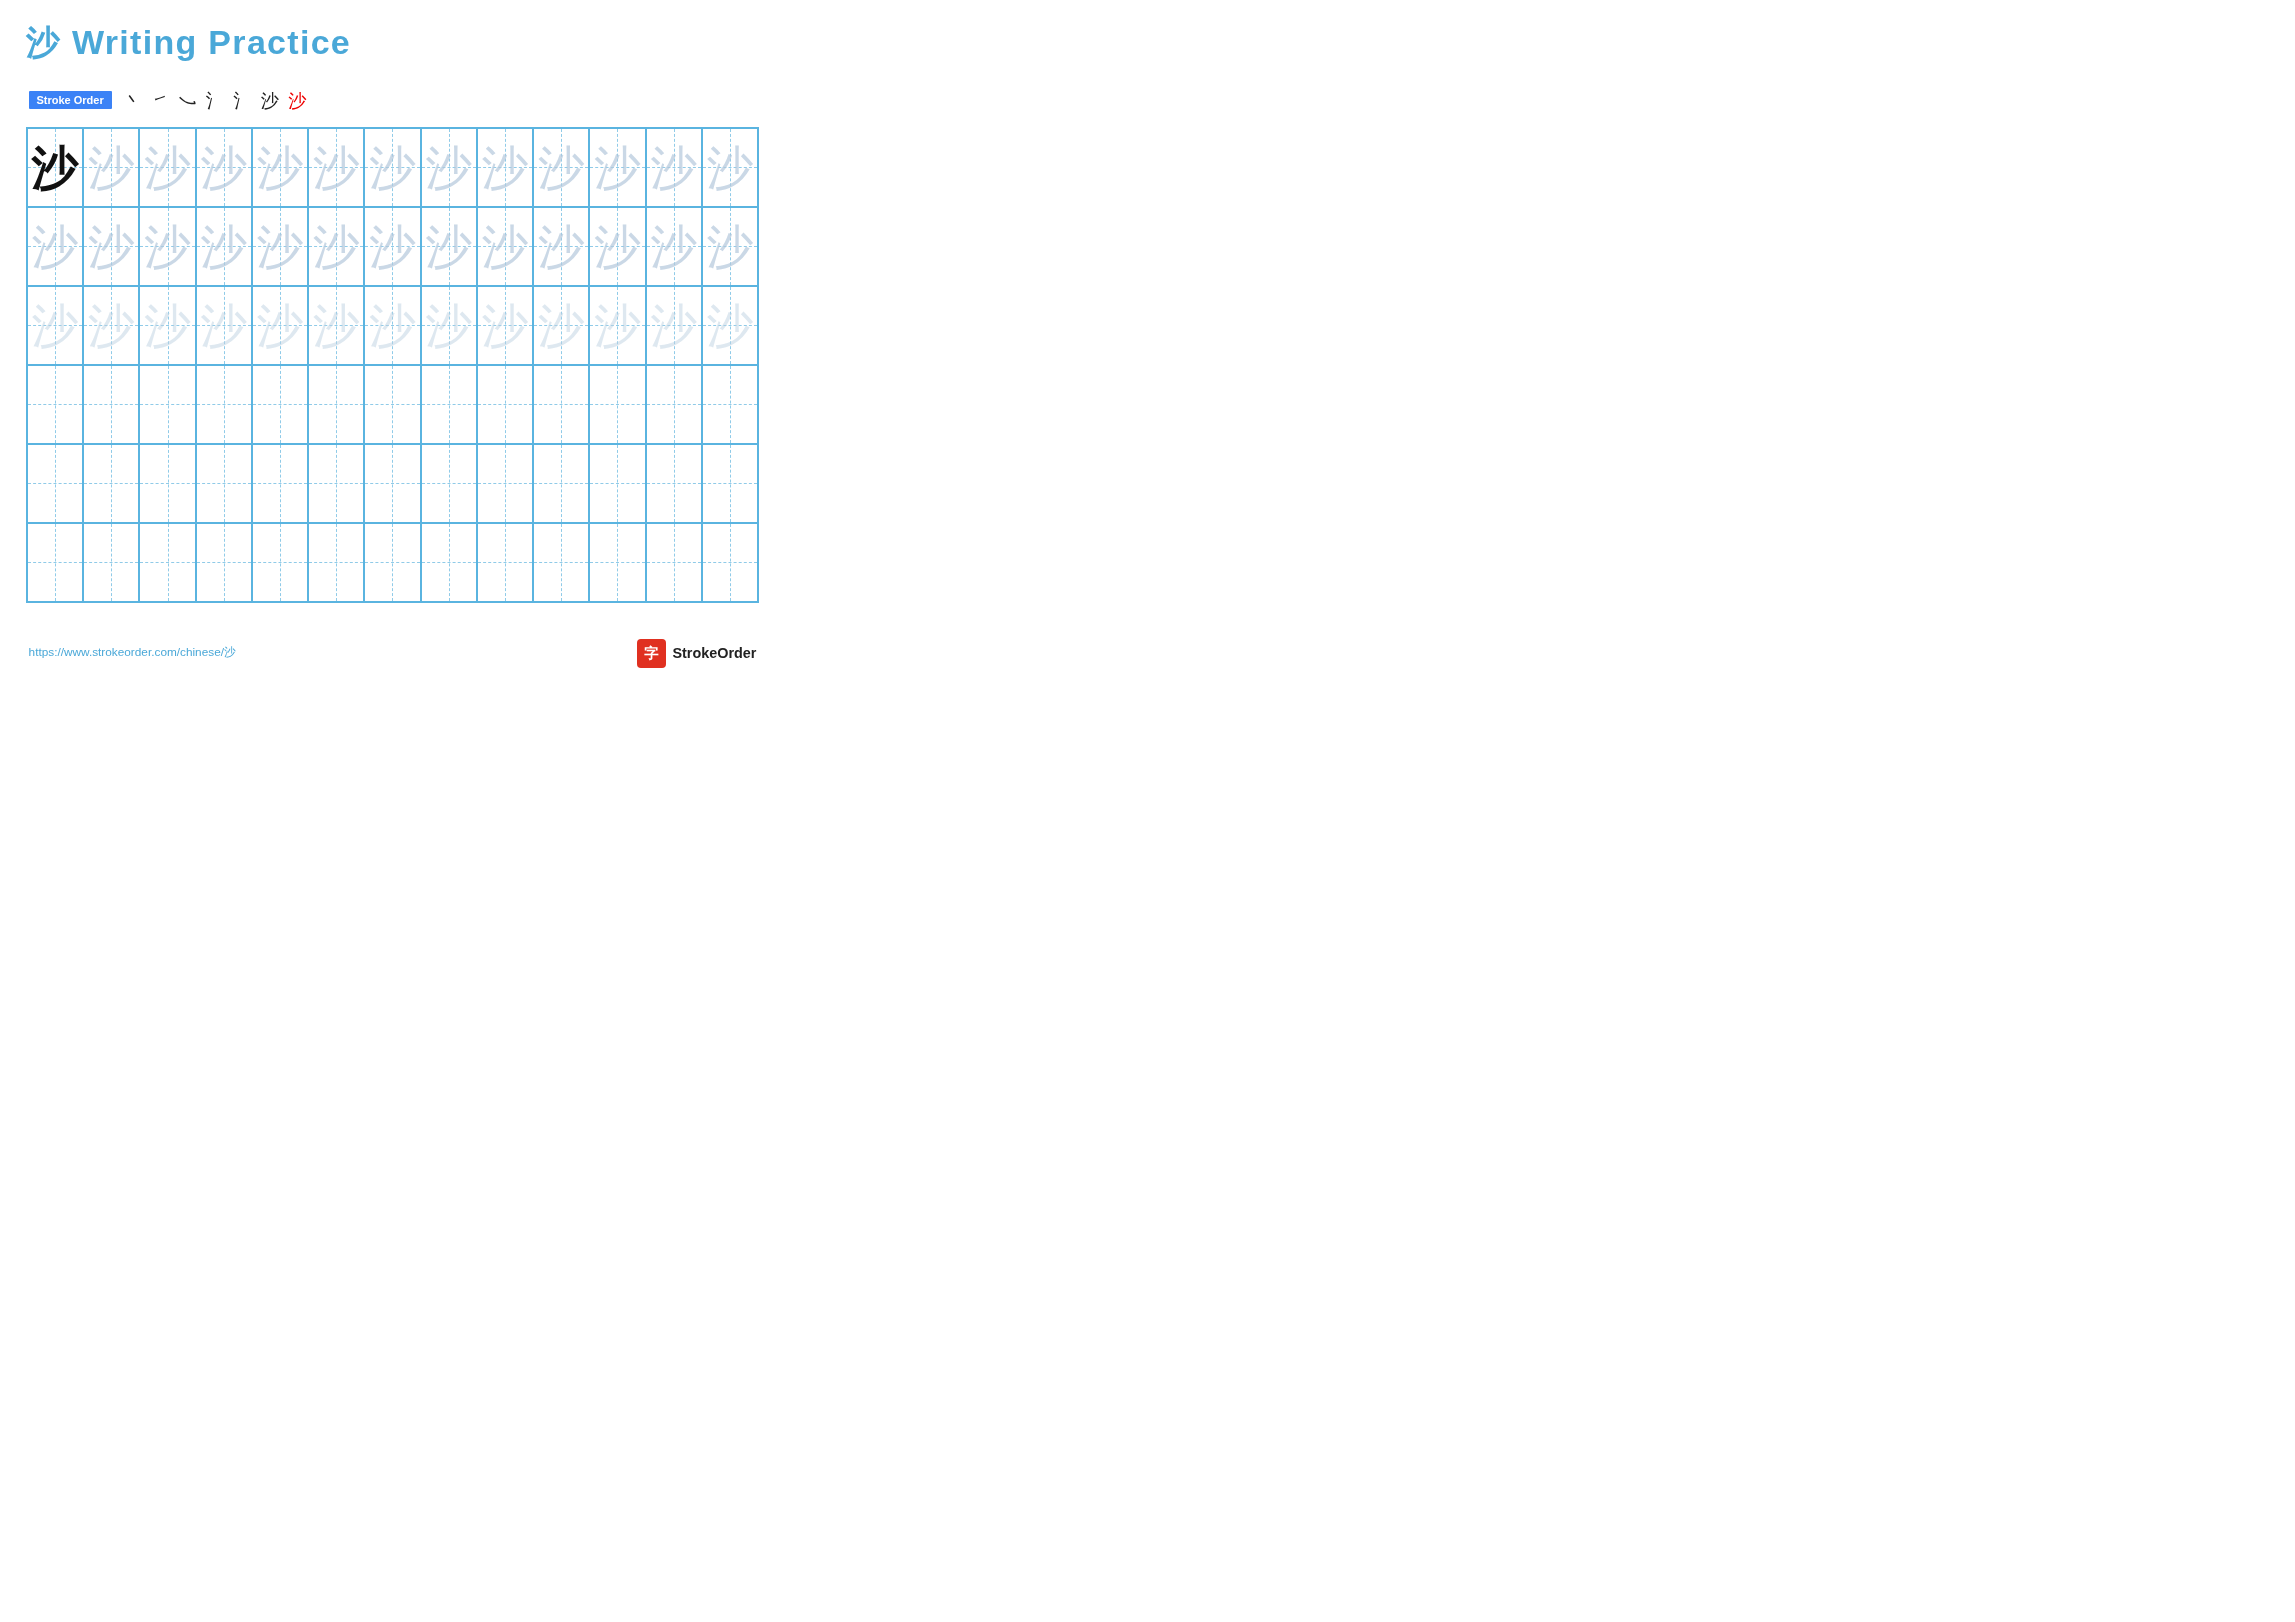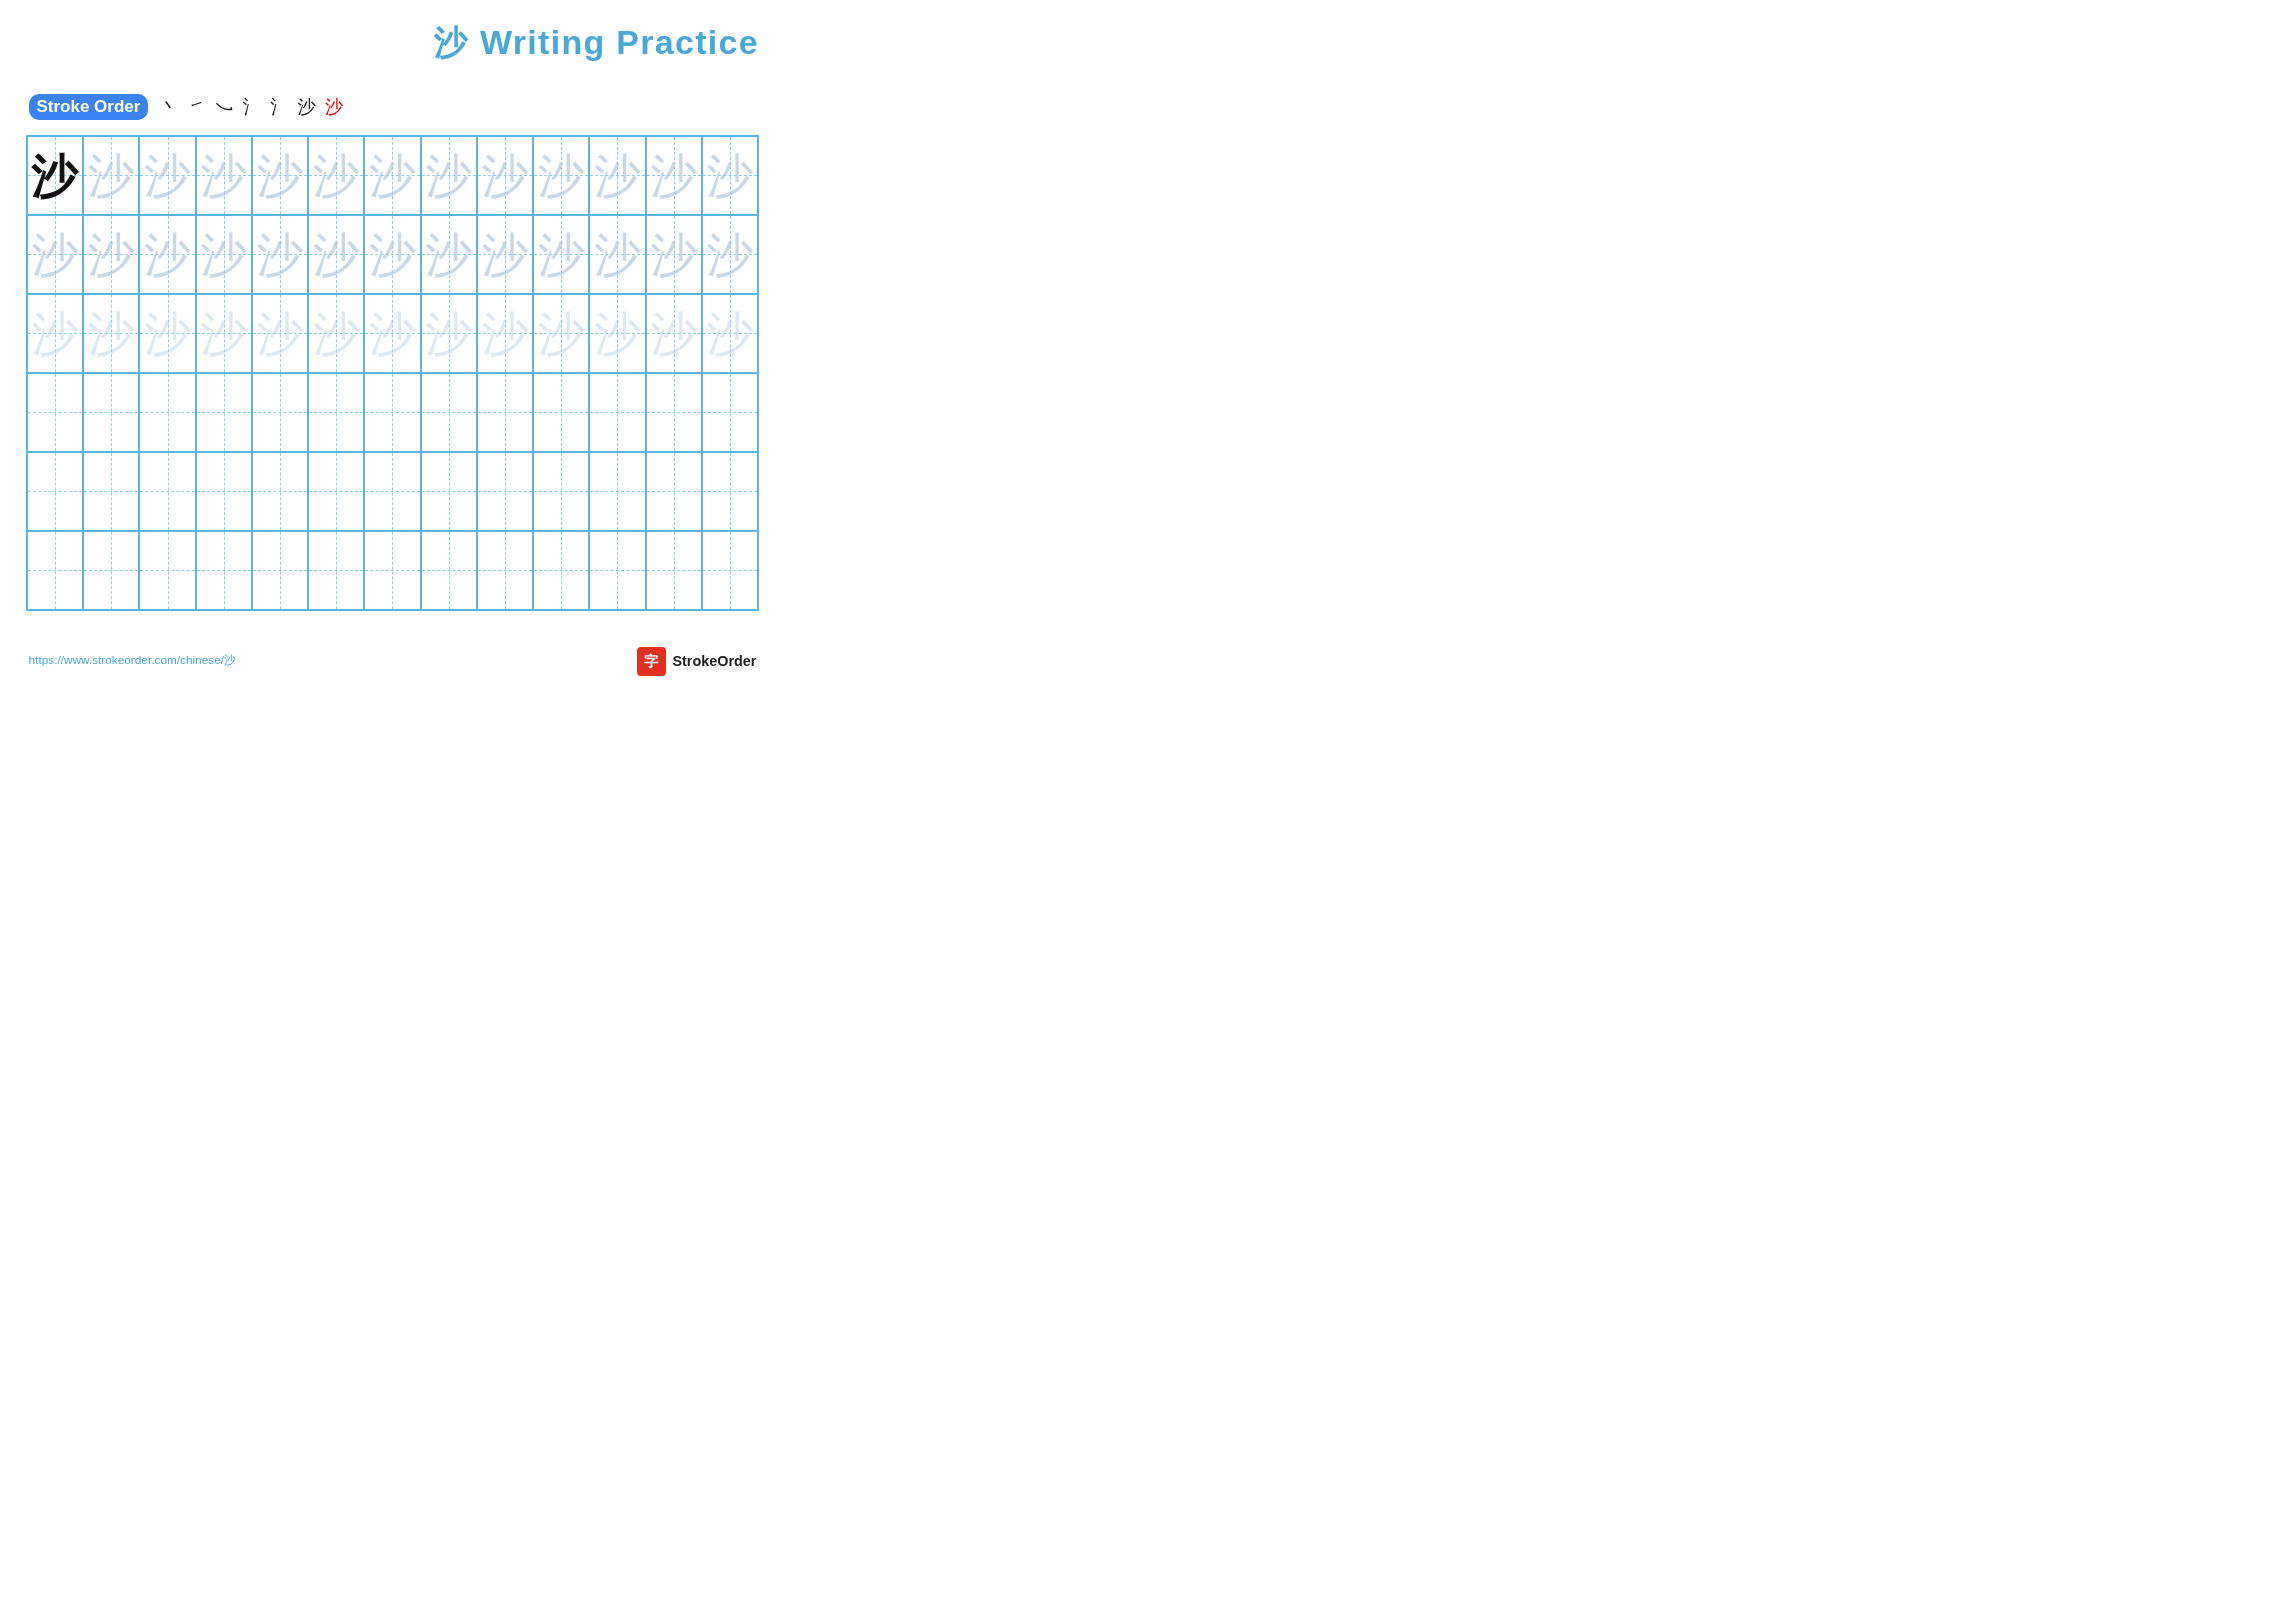--- a/index.html
+++ b/index.html
@@ -5,42 +5,42 @@
     * { margin: 0; padding: 0; box-sizing: border-box; }
     body {
       background: #fff;
       font-family: Arial, sans-serif;
       width: 785px;
       min-height: 556px;
       padding: 19.6px 26px;
     }
 
     .page-title {
-      text-align: right;
+      text-align: left;
       font-size: 34px;
       font-weight: bold;
       color: #4aa8d8;
-      margin-bottom: 28px;
+      margin-bottom: 22px;
       letter-spacing: 1.3px;
     }
 
     .stroke-order-row {
       display: flex;
       align-items: center;
       gap: 11.8px;
       margin-bottom: 14.4px;
       margin-left: 2.6px;
     }
     .stroke-order-badge {
       background: #3b82f6;
       color: #fff;
-      font-size: 17px;
+      font-size: 11px;
       font-weight: bold;
       padding: 3.3px 7.9px;
-      border-radius: 10px;
+      border-radius: 1px;
       white-space: nowrap;
     }
     .stroke-order-steps {
       display: flex;
       align-items: center;
       gap: 9.2px;
       font-size: 18.3px;
       color: #222;
     }
     .stroke-step {

